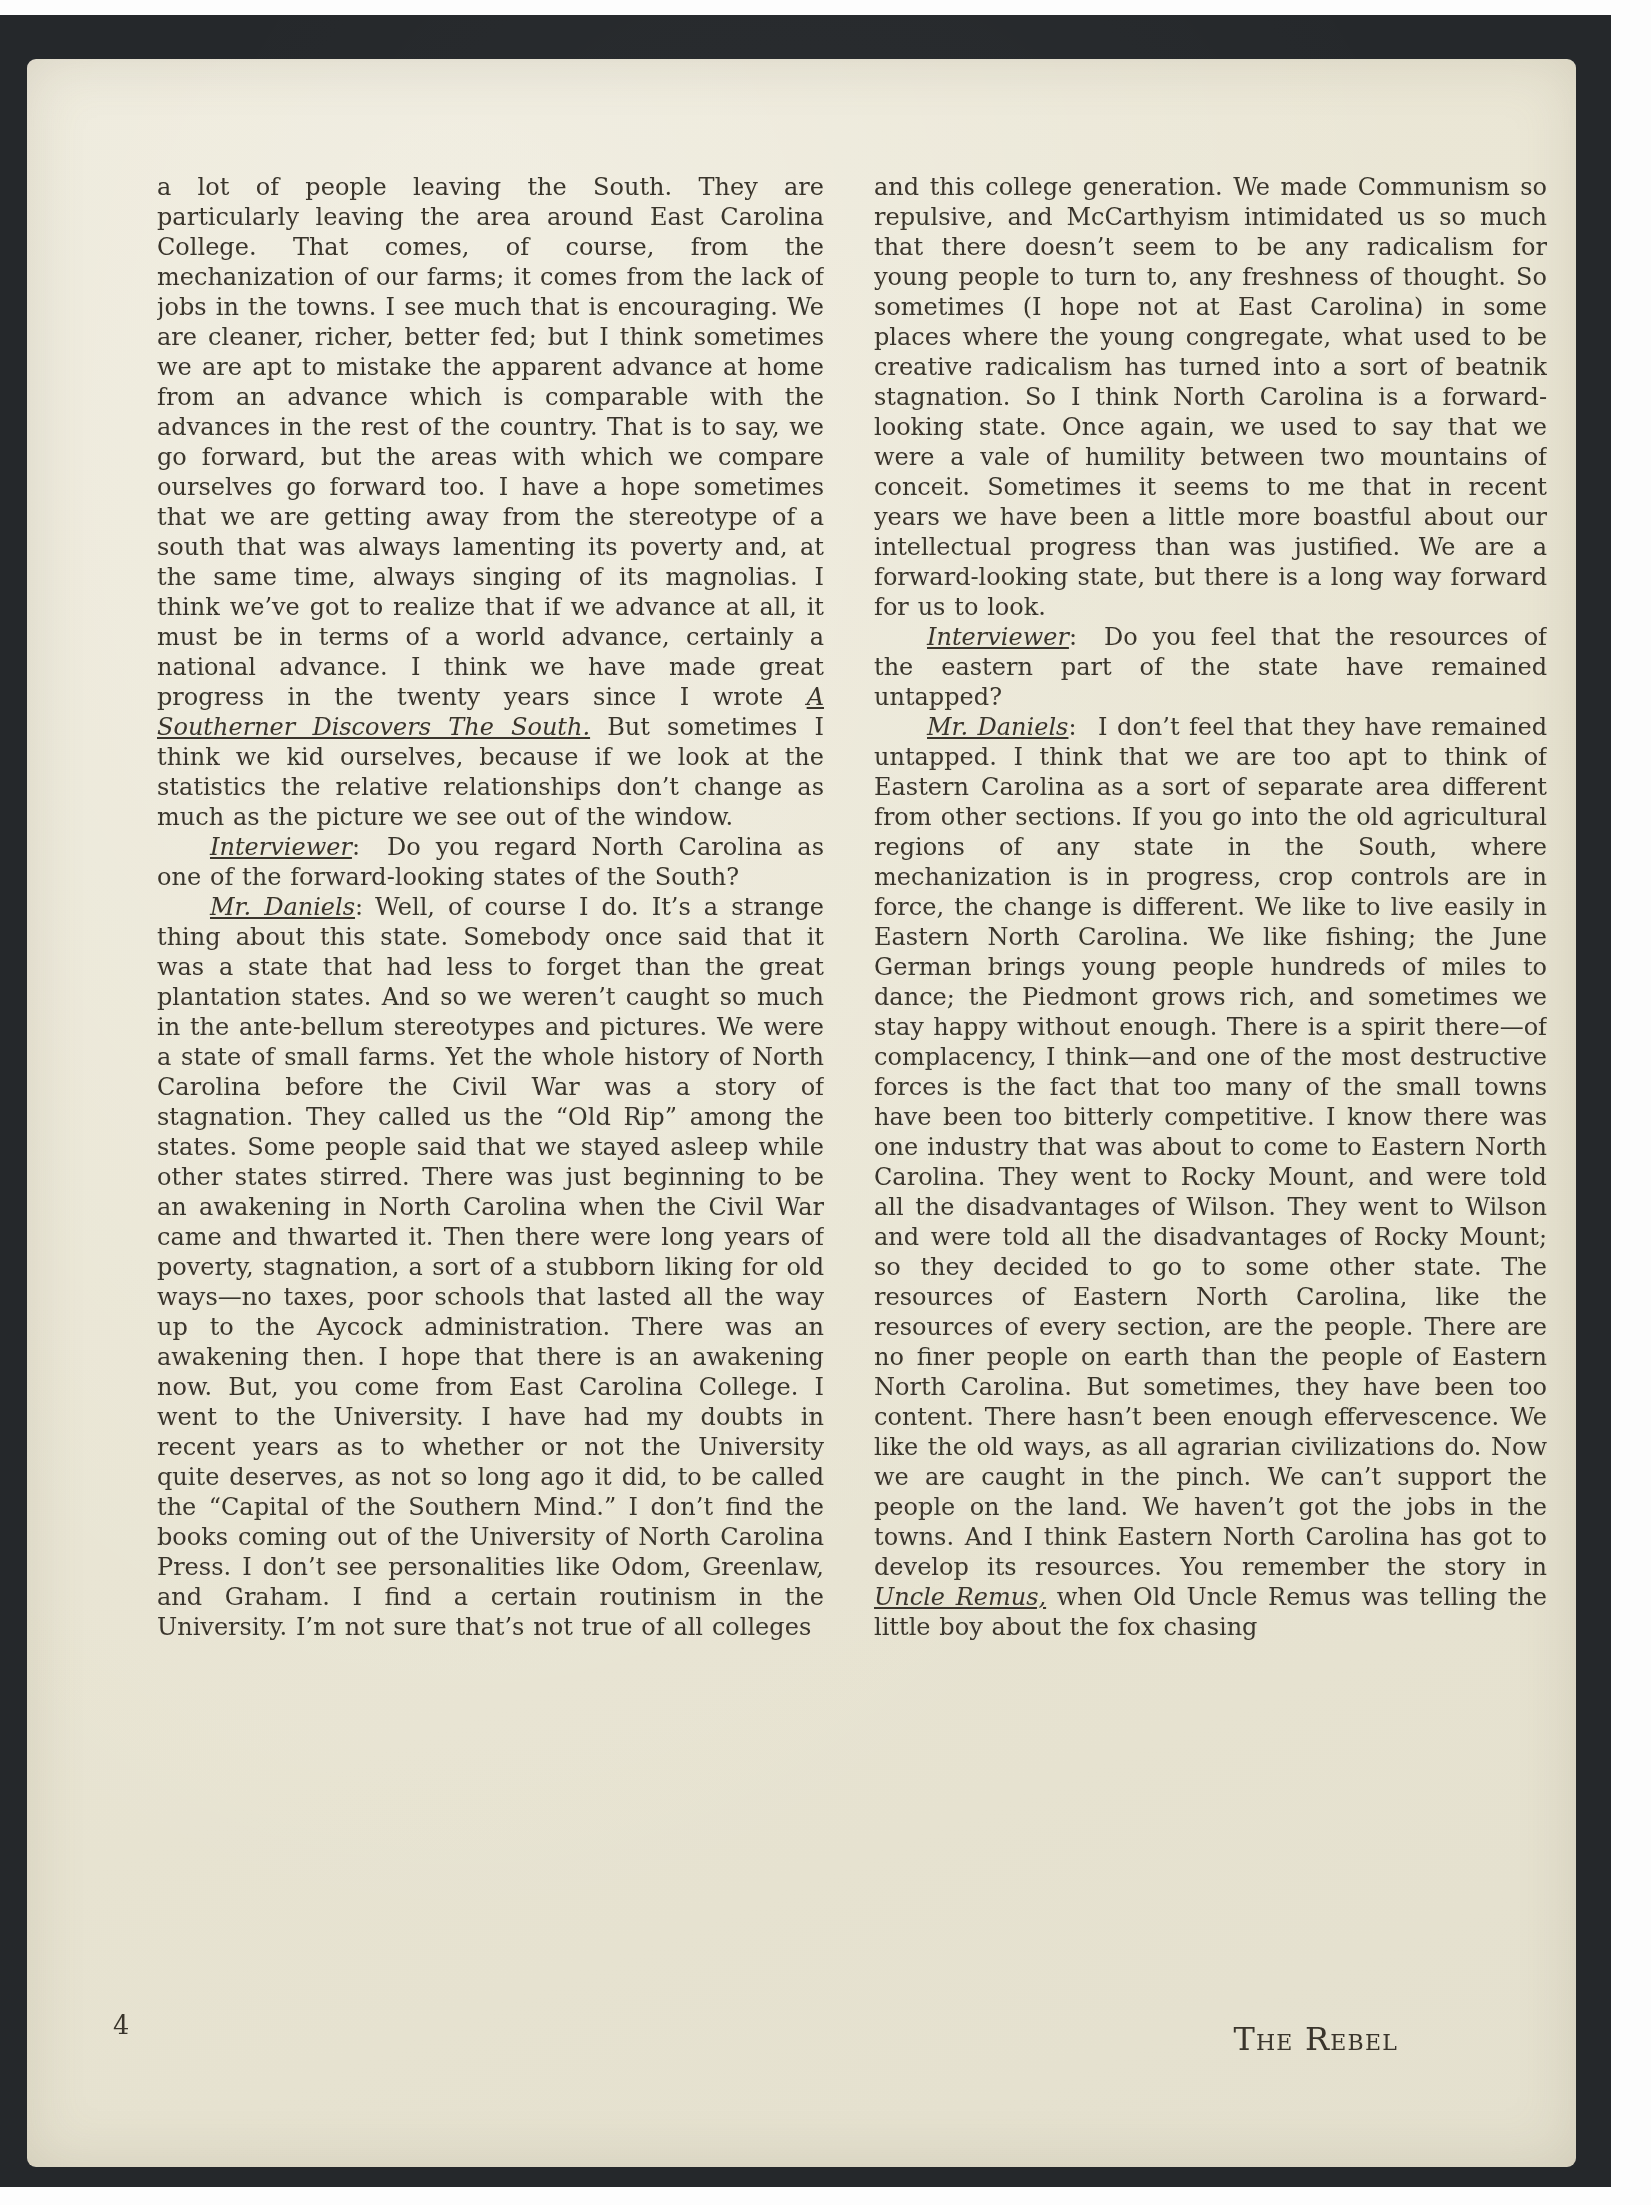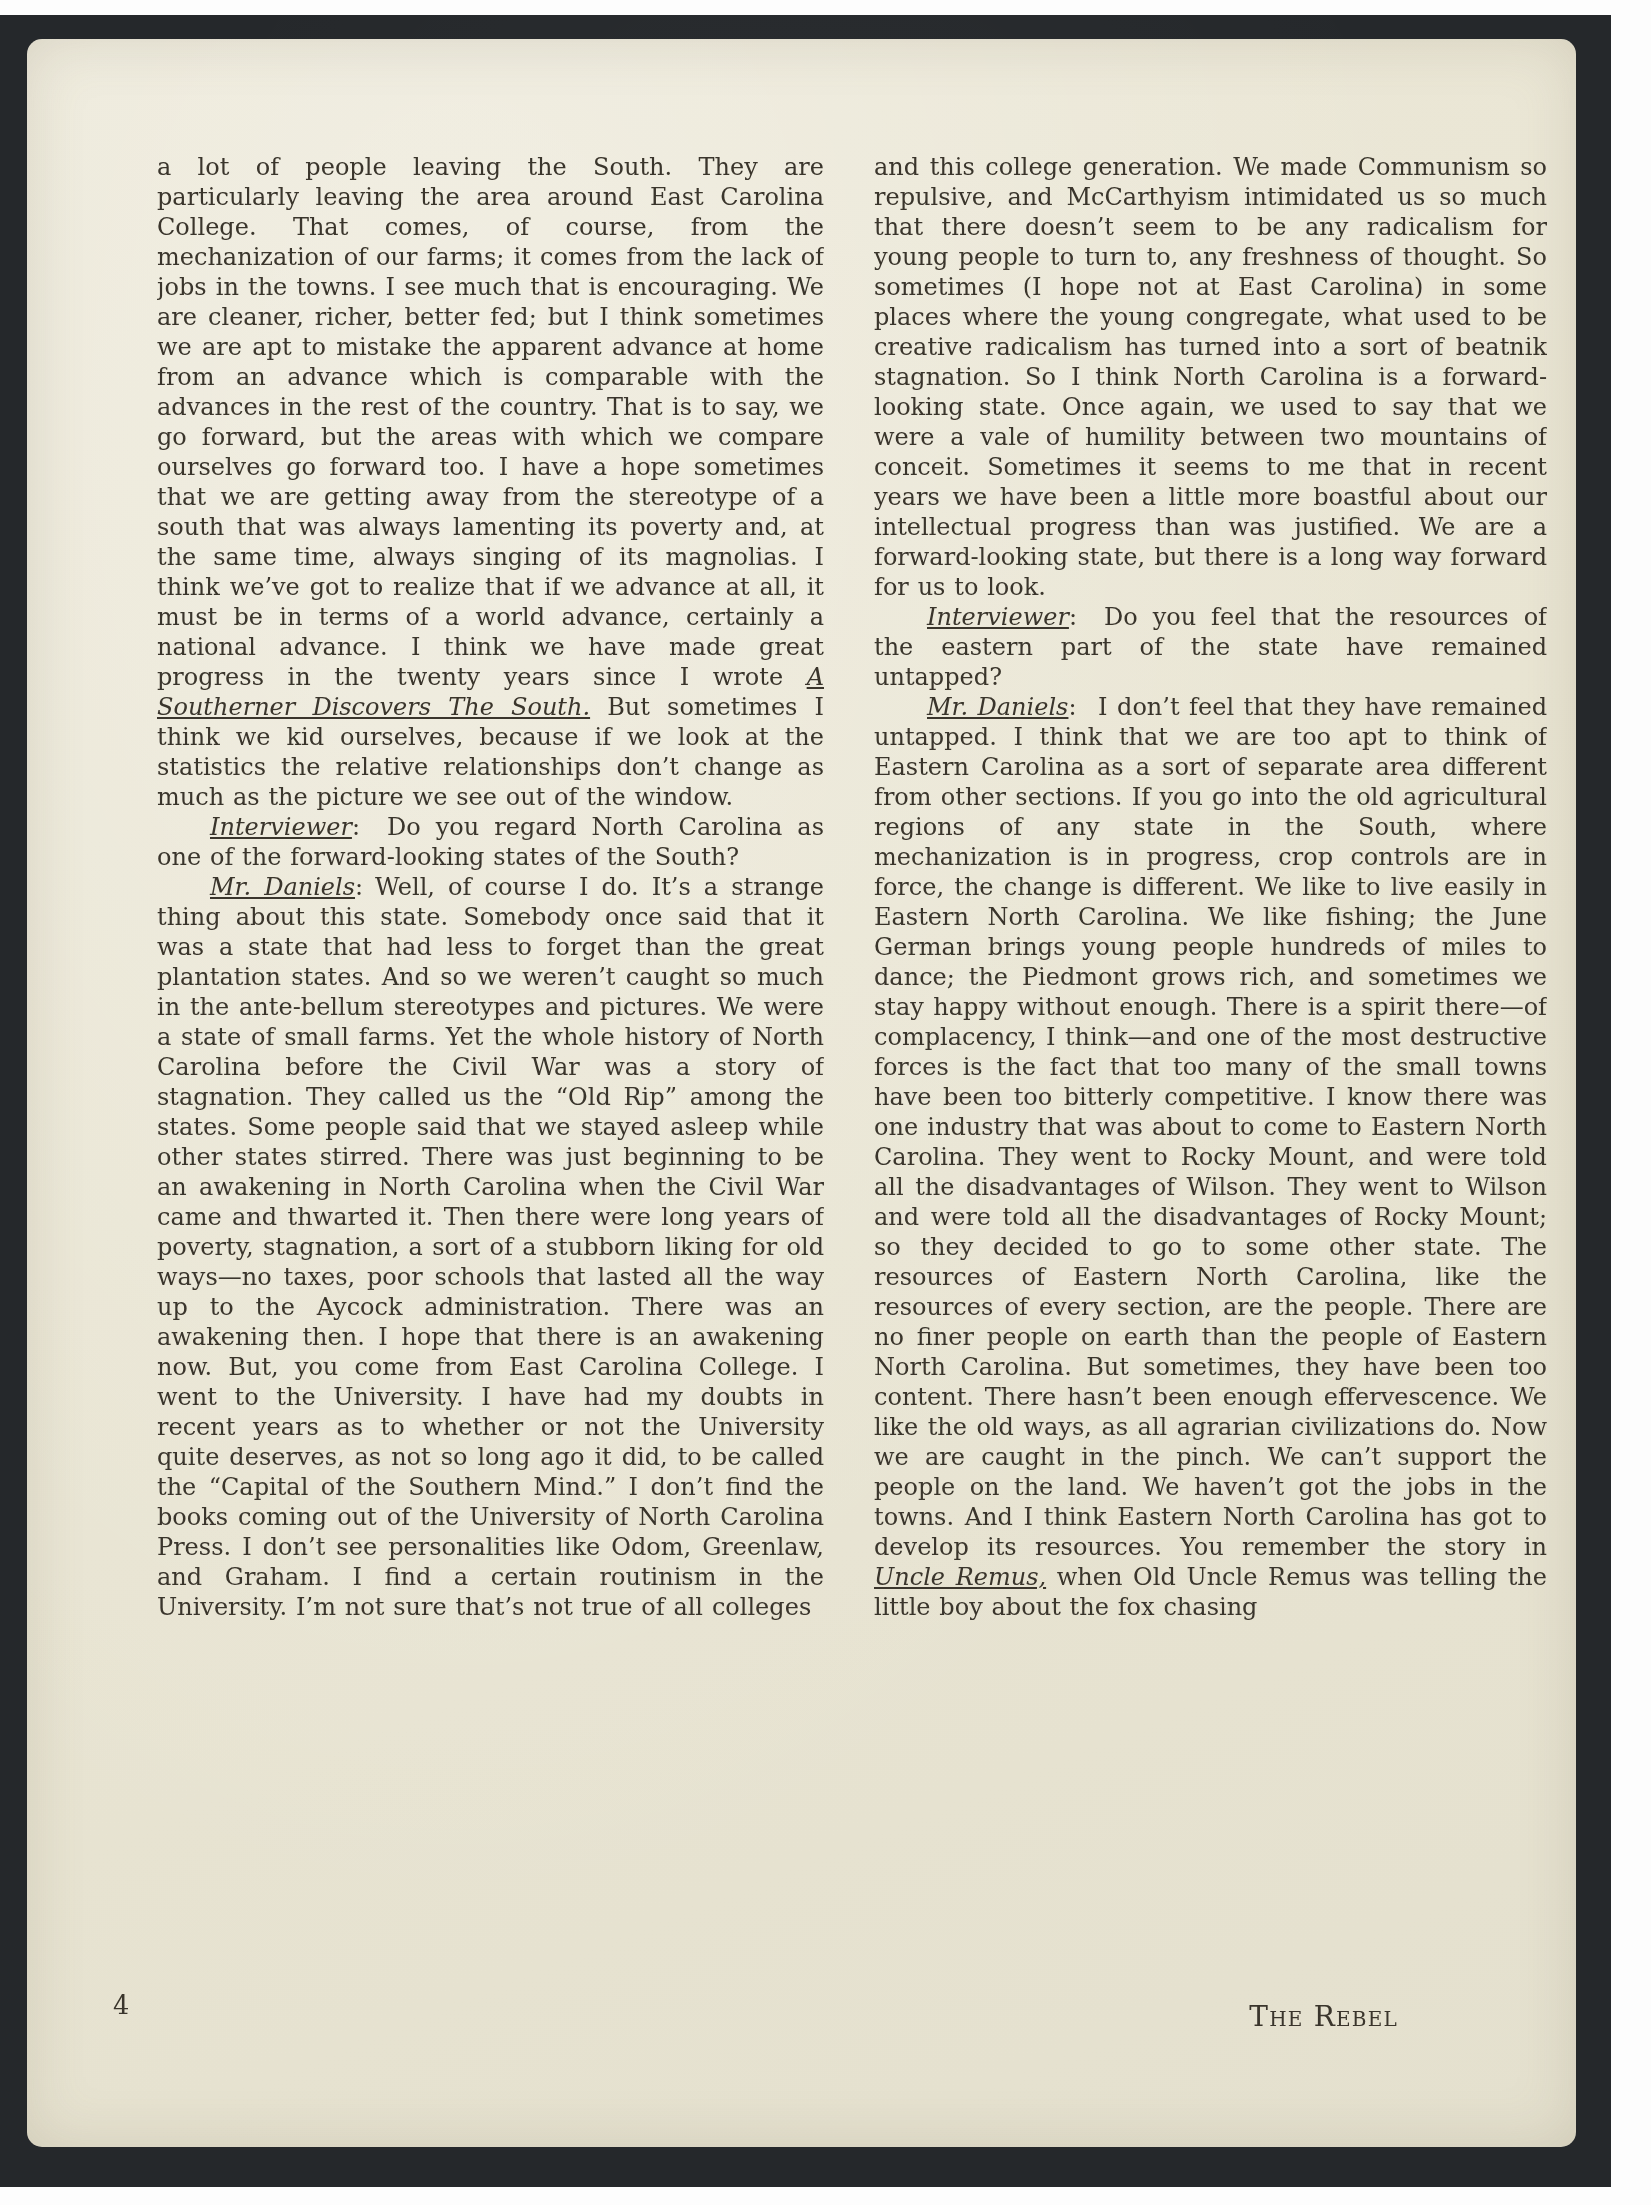--- a/index.html
+++ b/index.html
@@ -17,24 +17,24 @@
     top: 15px;
     width: 1611px;
     height: 2172px;
     background:
       radial-gradient(ellipse at 50% 40%, rgba(255,255,255,0.04), transparent 70%),
       #25282b;
   }
   .document-page {
     position: absolute;
     left: 27px;
-    top: 24px;
+    top: 44px;
     width: 1549px;
     height: 2108px;
-    border-radius: 15px;
+    border-radius: 9px;
     background:
       radial-gradient(ellipse at 28% 18%, rgba(255,255,255,0.30), transparent 62%),
       linear-gradient(158deg, #ece8d8 0%, #e9e5d3 45%, #e4e0ce 100%);
     box-shadow: inset 0 0 58px rgba(115,105,75,0.18);
   }
   .text-col {
     position: absolute;
     top: 113px;
     height: 1846px;
     overflow: hidden;
@@ -57,21 +57,21 @@
     position: absolute;
     left: 86px;
     top: 1951px;
     font-size: 25.6px;
     color: #3a352c;
   }
   .journal-title {
     position: absolute;
     right: 178px;
     top: 1961px;
-    font-size: 28px;
+    font-size: 32px;
     font-variant: small-caps;
     letter-spacing: 1.2px;
     color: #3a352c;
   }
 </style>
 </head>
 <body>
 
 <div class="scan-mat">
   <div class="document-page">

